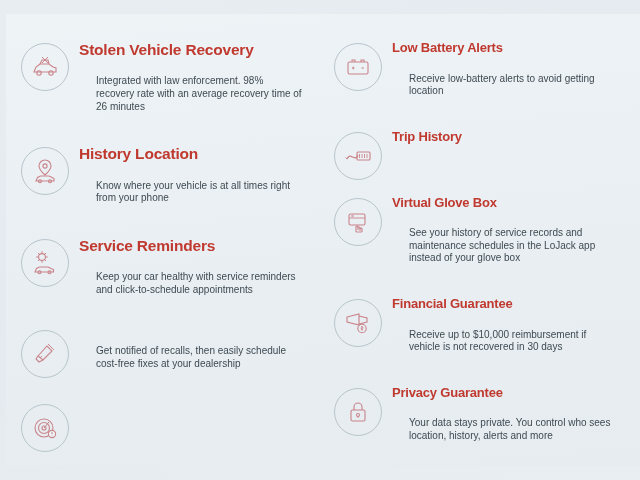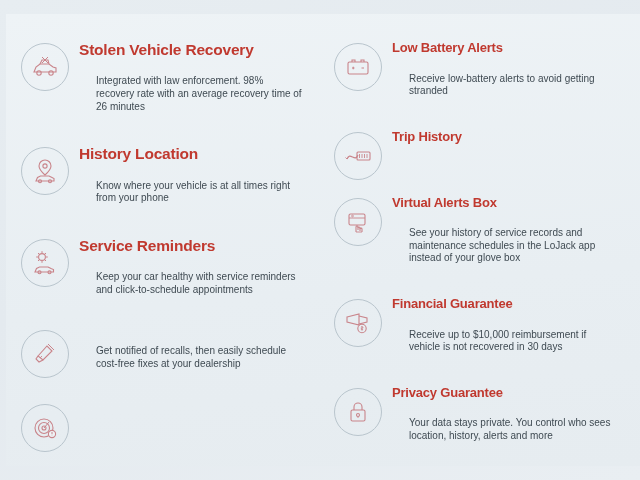--- a/index.html
+++ b/index.html
@@ -194,21 +194,21 @@
               <svg width="30" height="30" viewBox="0 0 30 30" fill="none" stroke="#c9848a" stroke-width="1.1">
                 <rect x="5" y="10" width="20" height="12" rx="1.5"></rect>
                 <path d="M9 10 L9 8 L12 8 L12 10 M18 10 L18 8 L21 8 L21 10"></path>
                 <path d="M9 16 L11.5 16 M10.25 14.7 L10.25 17.3" stroke-width="1"></path>
                 <path d="M18.5 16 L21 16" stroke-width="1"></path>
               </svg>
             </div>
           </div>
           <div class="txt">
             <p class="f-title">Low Battery Alerts</p>
-            <p class="f-desc">Receive low-battery alerts to avoid getting stranded</p>
+            <p class="f-desc">Receive low-battery alerts to avoid getting location</p>
           </div>
         </div>
 
         <div class="feature">
           <div class="icon-wrap">
             <div class="icon-circle">
               <svg width="30" height="30" viewBox="0 0 30 30" fill="none" stroke="#c9848a" stroke-width="1.1">
                 <path d="M4 18 C7 10 12 22 15 14"></path>
                 <path d="M4 18 L2.5 16.5 M4 18 L5.5 16.5" stroke-width="0.9"></path>
                 <rect x="14" y="11" width="13" height="8" rx="1"></rect>
@@ -229,21 +229,21 @@
                 <path d="M6 11 L22 11" stroke-width="0.9"></path>
                 <circle cx="9.5" cy="9" r="0.9" stroke-width="0.8"></circle>
                 <path d="M13 20 L13 25 M13 20 C13 18.5 15 18.5 15 20 L15 23"></path>
                 <path d="M15 21 C15 19.7 17 19.7 17 21 L17 24"></path>
                 <path d="M17 22 C17 20.8 19 20.8 19 22 L19 25"></path>
                 <path d="M13 25 L19 25" stroke-width="0.9"></path>
               </svg>
             </div>
           </div>
           <div class="txt">
-            <p class="f-title">Virtual Alerts Box</p>
+            <p class="f-title">Virtual Glove Box</p>
             <p class="f-desc">See your history of service records and maintenance schedules in the LoJack app instead of your glove box</p>
           </div>
         </div>
 
         <div class="feature">
           <div class="icon-wrap">
             <div class="icon-circle">
               <svg width="30" height="30" viewBox="0 0 30 30" fill="none" stroke="#c9848a" stroke-width="1.1">
                 <path d="M4 9 L16 6 L16 17 L4 14 Z"></path>
                 <path d="M16 8 L24 10 L24 14 L16 16"></path>

